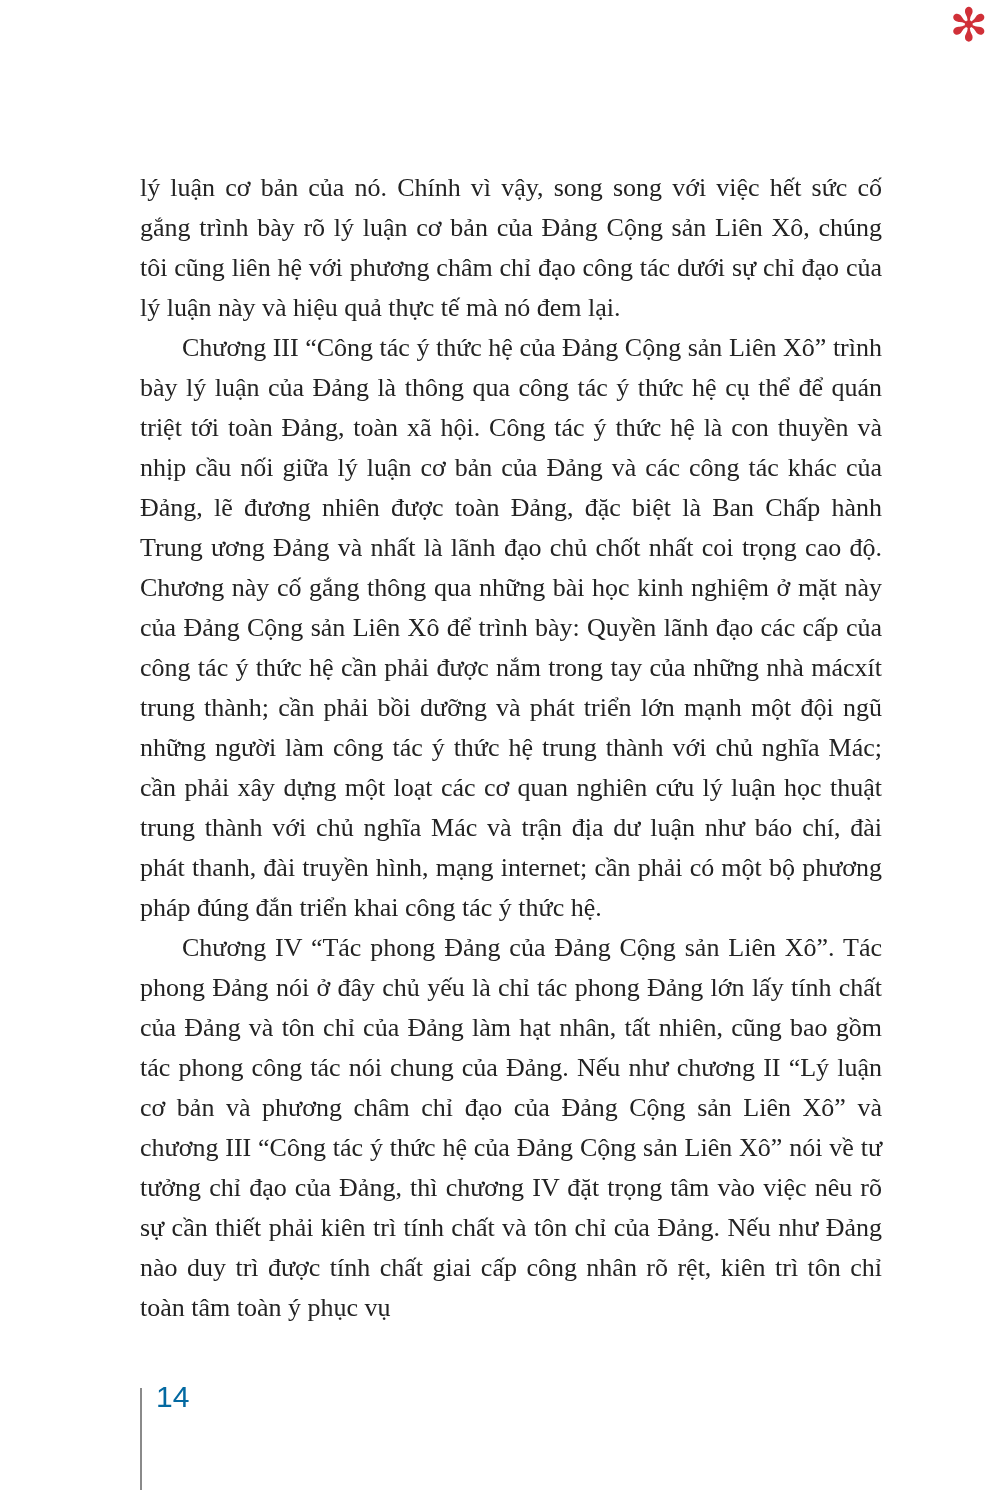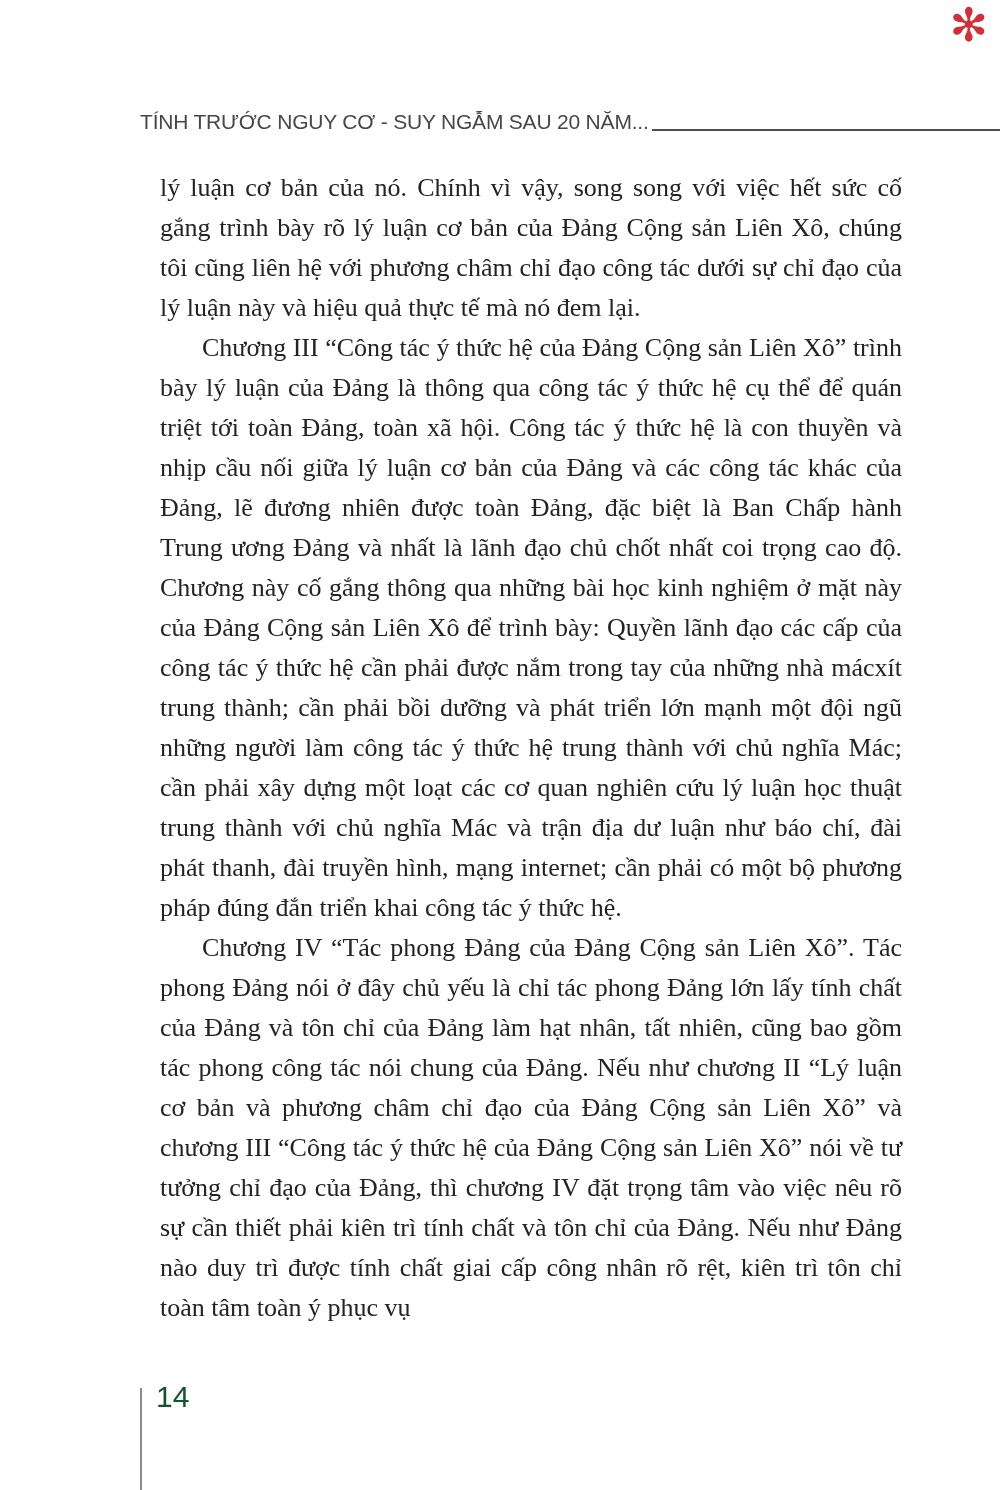--- a/index.html
+++ b/index.html
@@ -48,21 +48,20 @@
   }
   .body-text {
     position: absolute;
     left: 140px;
     top: 168px;
     width: 742px;
     font-size: 26px;
     line-height: 40px;
     color: #232323;
     text-align: justify;
-    margin-left: 20px;
   }
   .body-text p {
     margin: 0;
     padding: 0;
   }
   .body-text p.indent {
     text-indent: 42px;
     font-family: Liberation Serif, serif;
   }
   .footer-rule {
@@ -72,34 +71,30 @@
     bottom: 0;
     width: 2px;
     background: #8a8a8a;
   }
   .page-number {
     position: absolute;
     left: 156px;
     top: 1380px;
     font-family: "Liberation Sans", sans-serif;
     font-size: 30px;
-    color: #14532d;
+    color: #0369a1;
   }
 </style>
 </head>
 <body>
 
 <div class="page">
 
   <div class="flower" style="color: rgb(208, 48, 56);">✻</div>
 
-  <div class="running-header">
-    <span class="running-title">TÍNH TRƯỚC NGUY CƠ - SUY NGẪM SAU 20 NĂM...</span>
-    <span class="header-rule"></span>
-  </div>
 
   <div class="body-text">
     <p>lý luận cơ bản của nó. Chính vì vậy, song song với việc hết sức cố gắng trình bày rõ lý luận cơ bản của Đảng Cộng sản Liên Xô, chúng tôi cũng liên hệ với phương châm chỉ đạo công tác dưới sự chỉ đạo của lý luận này và hiệu quả thực tế mà nó đem lại.</p>
     <p class="indent">Chương III “Công tác ý thức hệ của Đảng Cộng sản Liên Xô” trình bày lý luận của Đảng là thông qua công tác ý thức hệ cụ thể để quán triệt tới toàn Đảng, toàn xã hội. Công tác ý thức hệ là con thuyền và nhịp cầu nối giữa lý luận cơ bản của Đảng và các công tác khác của Đảng, lẽ đương nhiên được toàn Đảng, đặc biệt là Ban Chấp hành Trung ương Đảng và nhất là lãnh đạo chủ chốt nhất coi trọng cao độ. Chương này cố gắng thông qua những bài học kinh nghiệm ở mặt này của Đảng Cộng sản Liên Xô để trình bày: Quyền lãnh đạo các cấp của công tác ý thức hệ cần phải được nắm trong tay của những nhà mácxít trung thành; cần phải bồi dưỡng và phát triển lớn mạnh một đội ngũ những người làm công tác ý thức hệ trung thành với chủ nghĩa Mác; cần phải xây dựng một loạt các cơ quan nghiên cứu lý luận học thuật trung thành với chủ nghĩa Mác và trận địa dư luận như báo chí, đài phát thanh, đài truyền hình, mạng internet; cần phải có một bộ phương pháp đúng đắn triển khai công tác ý thức hệ.</p>
     <p class="indent">Chương IV “Tác phong Đảng của Đảng Cộng sản Liên Xô”. Tác phong Đảng nói ở đây chủ yếu là chỉ tác phong Đảng lớn lấy tính chất của Đảng và tôn chỉ của Đảng làm hạt nhân, tất nhiên, cũng bao gồm tác phong công tác nói chung của Đảng. Nếu như chương II “Lý luận cơ bản và phương châm chỉ đạo của Đảng Cộng sản Liên Xô” và chương III “Công tác ý thức hệ của Đảng Cộng sản Liên Xô” nói về tư tưởng chỉ đạo của Đảng, thì chương IV đặt trọng tâm vào việc nêu rõ sự cần thiết phải kiên trì tính chất và tôn chỉ của Đảng. Nếu như Đảng nào duy trì được tính chất giai cấp công nhân rõ rệt, kiên trì tôn chỉ toàn tâm toàn ý phục vụ</p>
   </div>
 
   <div class="footer-rule"></div>
 
   <div class="page-number">14</div>

